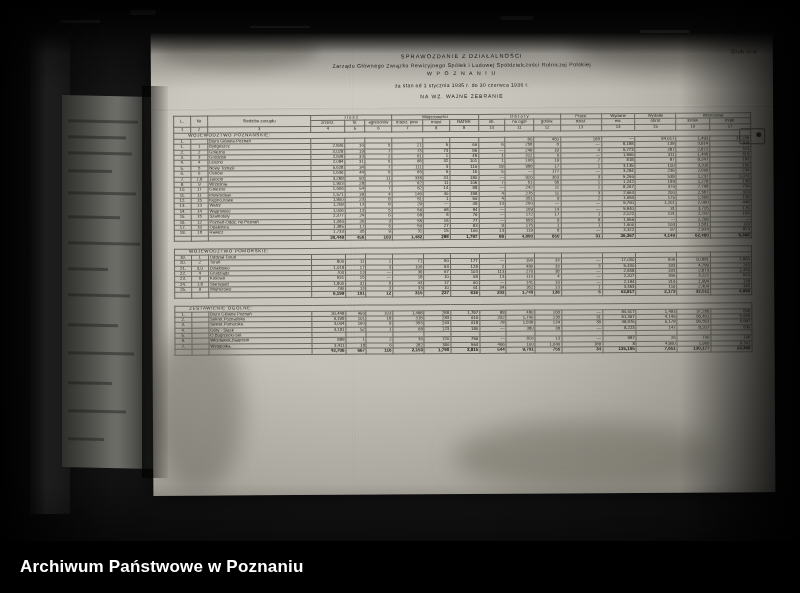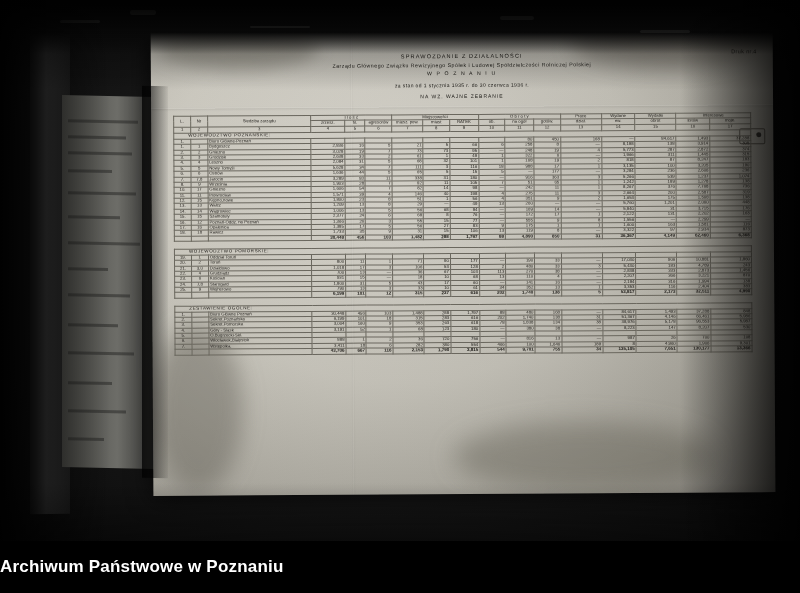--- a/index.html
+++ b/index.html
@@ -119,21 +119,21 @@
   }
   #topgrime .sp{position:absolute;background:#3a3a38;opacity:.5;border-radius:2px;}
   
   #caption{
     position:absolute;left:0;bottom:0;width:800px;height:52px;
     background:#000;color:#fff;
     display:flex;align-items:center;
     z-index:50;
   }
   #caption span{
-    margin-left:0;font-size:17px;font-weight:bold;
+    margin-left:20px;font-size:17px;font-weight:bold;
     font-family:"Liberation Sans", sans-serif;letter-spacing:.2px;
   }
 </style>
 </head>
 <body>
 
 <div id="scan">
 
   <div id="spine"></div>
   <div id="leftpage">

